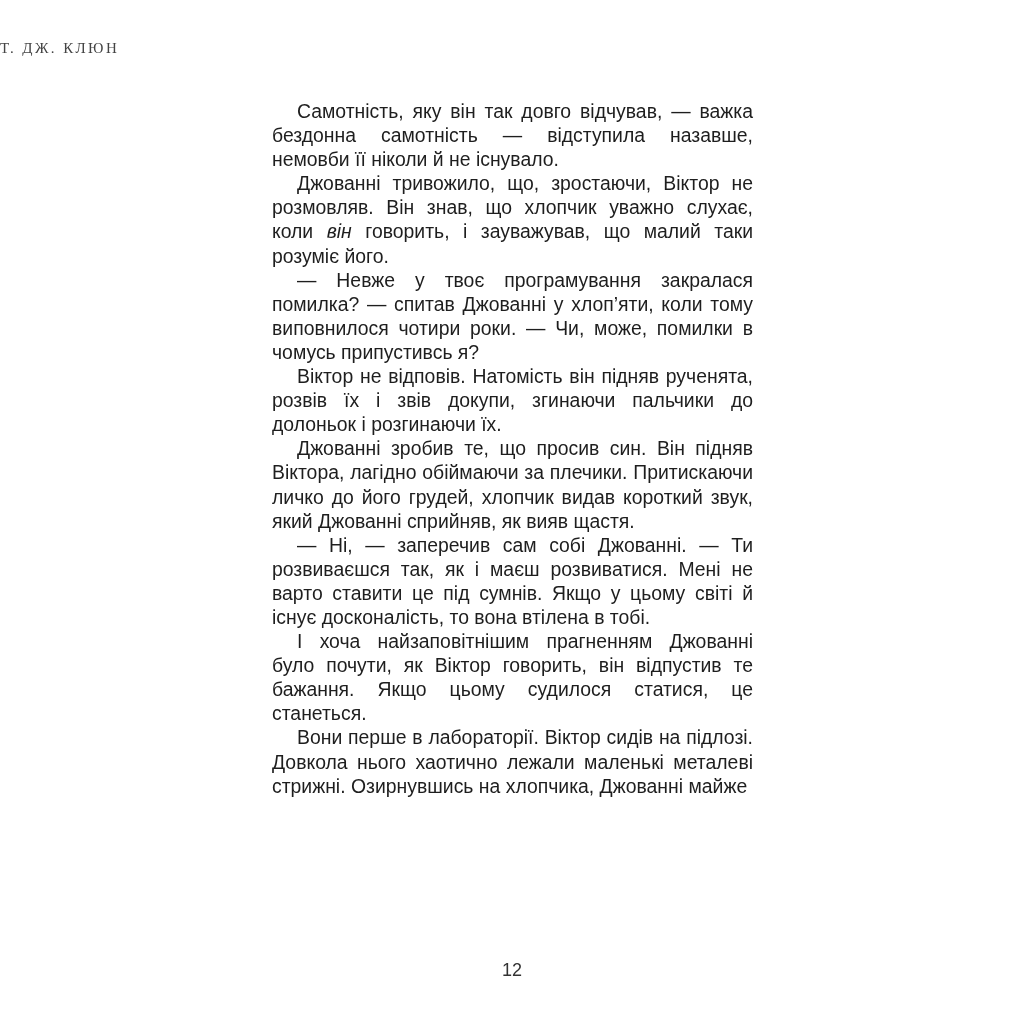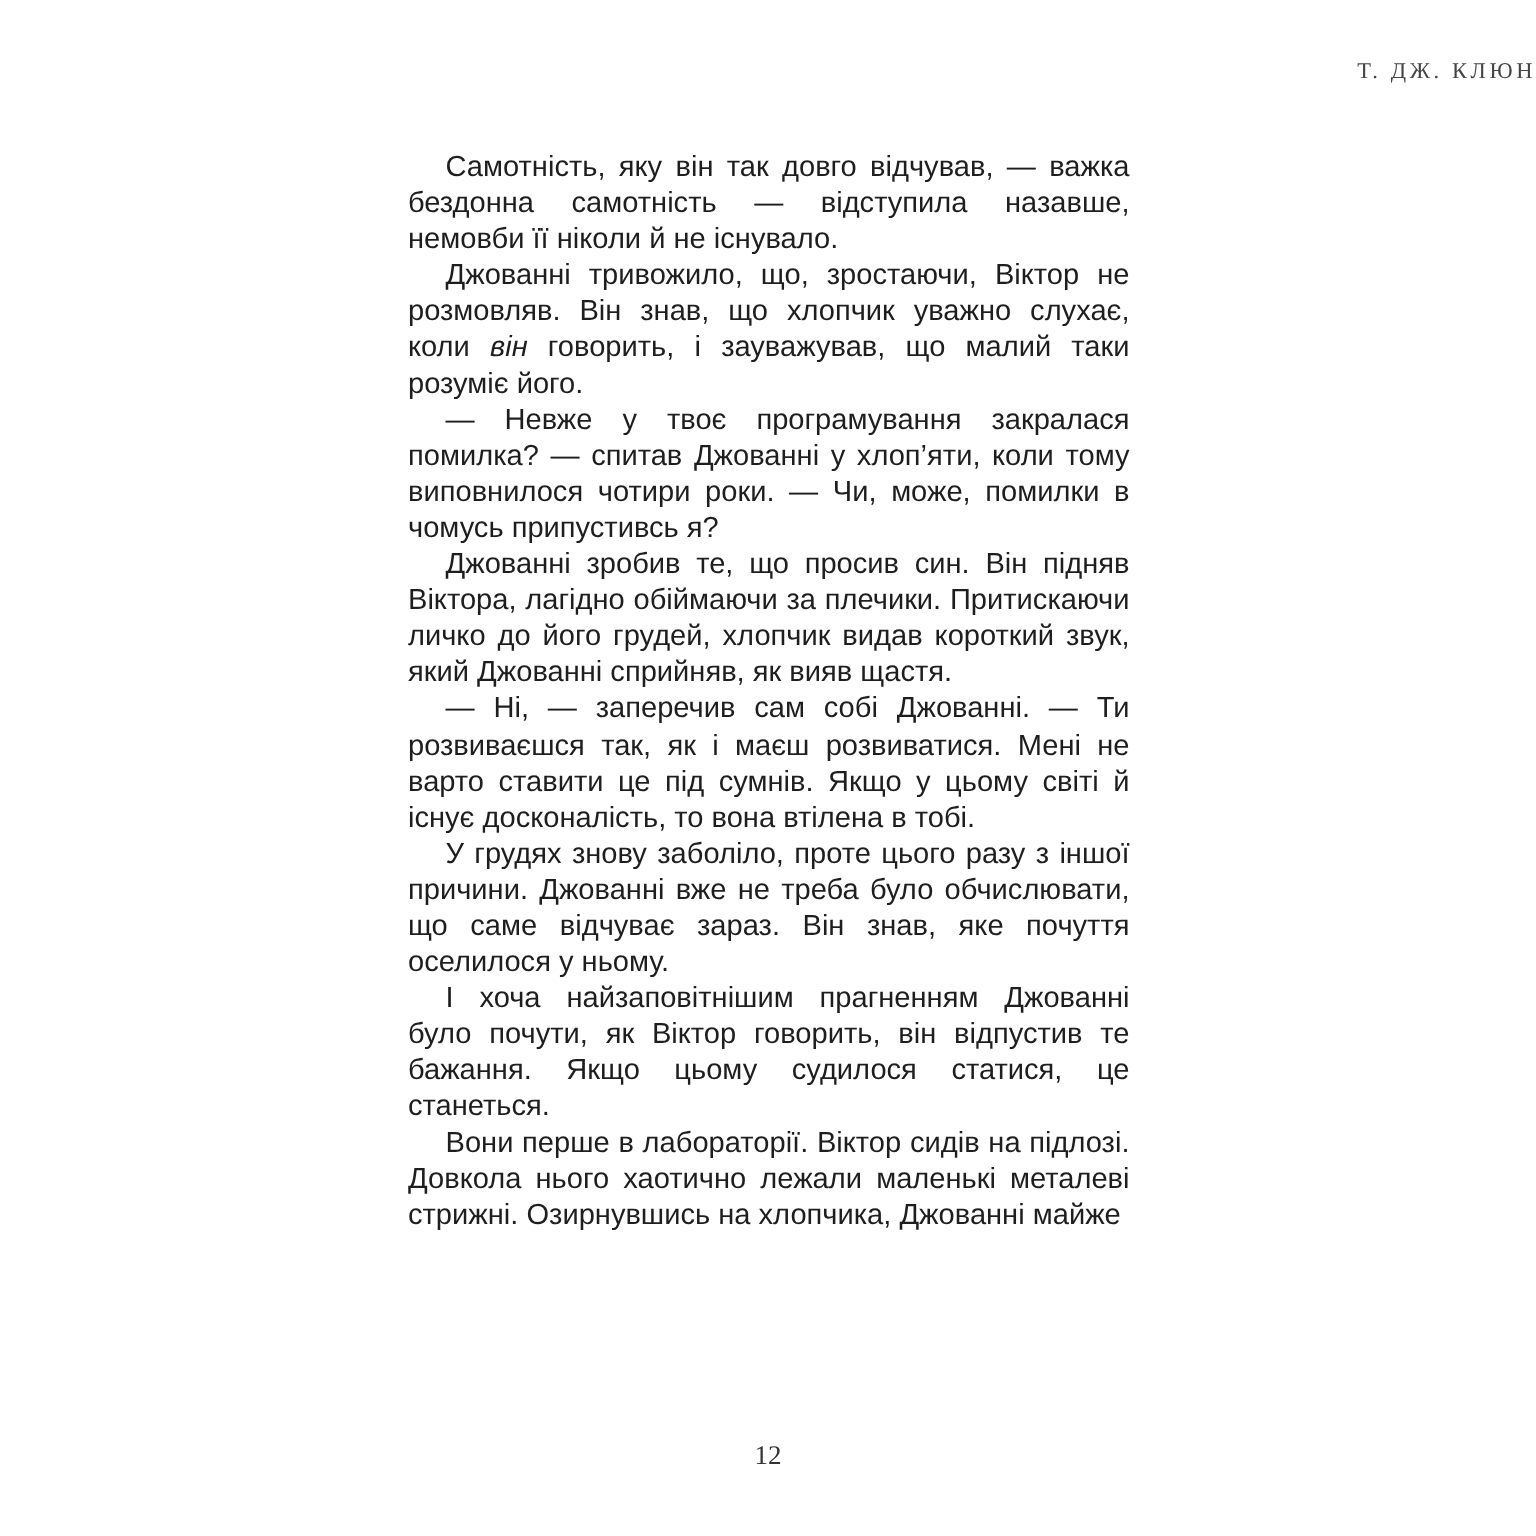--- a/index.html
+++ b/index.html
@@ -13,21 +13,21 @@
       position: relative;
       overflow: hidden;
       color: #1e1e1e;
       font-family: "DejaVu Serif", "Liberation Serif", serif;
     }
     .running-head {
       position: absolute;
       top: 40px;
       left: 0;
       width: 1024px;
-      text-align: right;
+      text-align: left;
       font-family: "Liberation Serif", "DejaVu Serif", serif;
       font-size: 15px;
       letter-spacing: 2.4px;
       color: #444;
     }
     .text-block {
       position: absolute;
       top: 99px;
       left: 272px;
       width: 481px;
@@ -44,34 +44,34 @@
     }
     .text-block em {
       font-style: italic;
     }
     .page-number {
       position: absolute;
       top: 960px;
       left: 0;
       width: 1024px;
       text-align: center;
-      font-family: Liberation Serif, serif;
+      font-family: Liberation Sans, sans-serif;
       font-size: 18px;
       color: #333;
     }
   </style>
 </head>
 <body>
 
 <div class="running-head">Т. ДЖ. КЛЮН</div>
 
 <div class="text-block">
   <p>Самотність, яку він так довго відчував, — важка бездонна самотність — відступила назавше, немовби її ніколи й не існувало.</p>
   <p><span>Джованні тривожило, що, зростаючи, Віктор не розмовляв. Він знав, що хлопчик уважно слухає, коли </span><em>він</em><span> говорить, і зауважував, що малий таки розуміє його.</span></p>
   <p>— Невже у твоє програмування закралася помилка? — спитав Джованні у хлоп’яти, коли тому виповнилося чотири роки. — Чи, може, помилки в чомусь припустивсь я?</p>
+  <p>Віктор не відповів. Натомість він підняв рученята, розвів їх і звів докупи, згинаючи пальчики до долоньок і розгинаючи їх.</p>
   <p>Джованні зробив те, що просив син. Він підняв Віктора, лагідно обіймаючи за плечики. Притискаючи личко до його грудей, хлопчик видав короткий звук, який Джованні сприйняв, як вияв щастя.</p>
   <p>— Ні, — заперечив сам собі Джованні. — Ти розвиваєшся так, як і маєш розвиватися. Мені не варто ставити це під сумнів. Якщо у цьому світі й існує досконалість, то вона втілена в тобі.</p>
-  <p>У грудях знову заболіло, проте цього разу з іншої причини. Джованні вже не треба було обчислювати, що саме відчуває зараз. Він знав, яке почуття оселилося у ньому.</p>
   <p>І хоча найзаповітнішим прагненням Джованні було почути, як Віктор говорить, він відпустив те бажання. Якщо цьому судилося статися, це станеться.</p>
   <p>Вони перше в лабораторії. Віктор сидів на підлозі. Довкола нього хаотично лежали маленькі металеві стрижні. Озирнувшись на хлопчика, Джованні майже</p>
 </div>
 
 <div class="page-number">12</div>
 
 </body></html>

